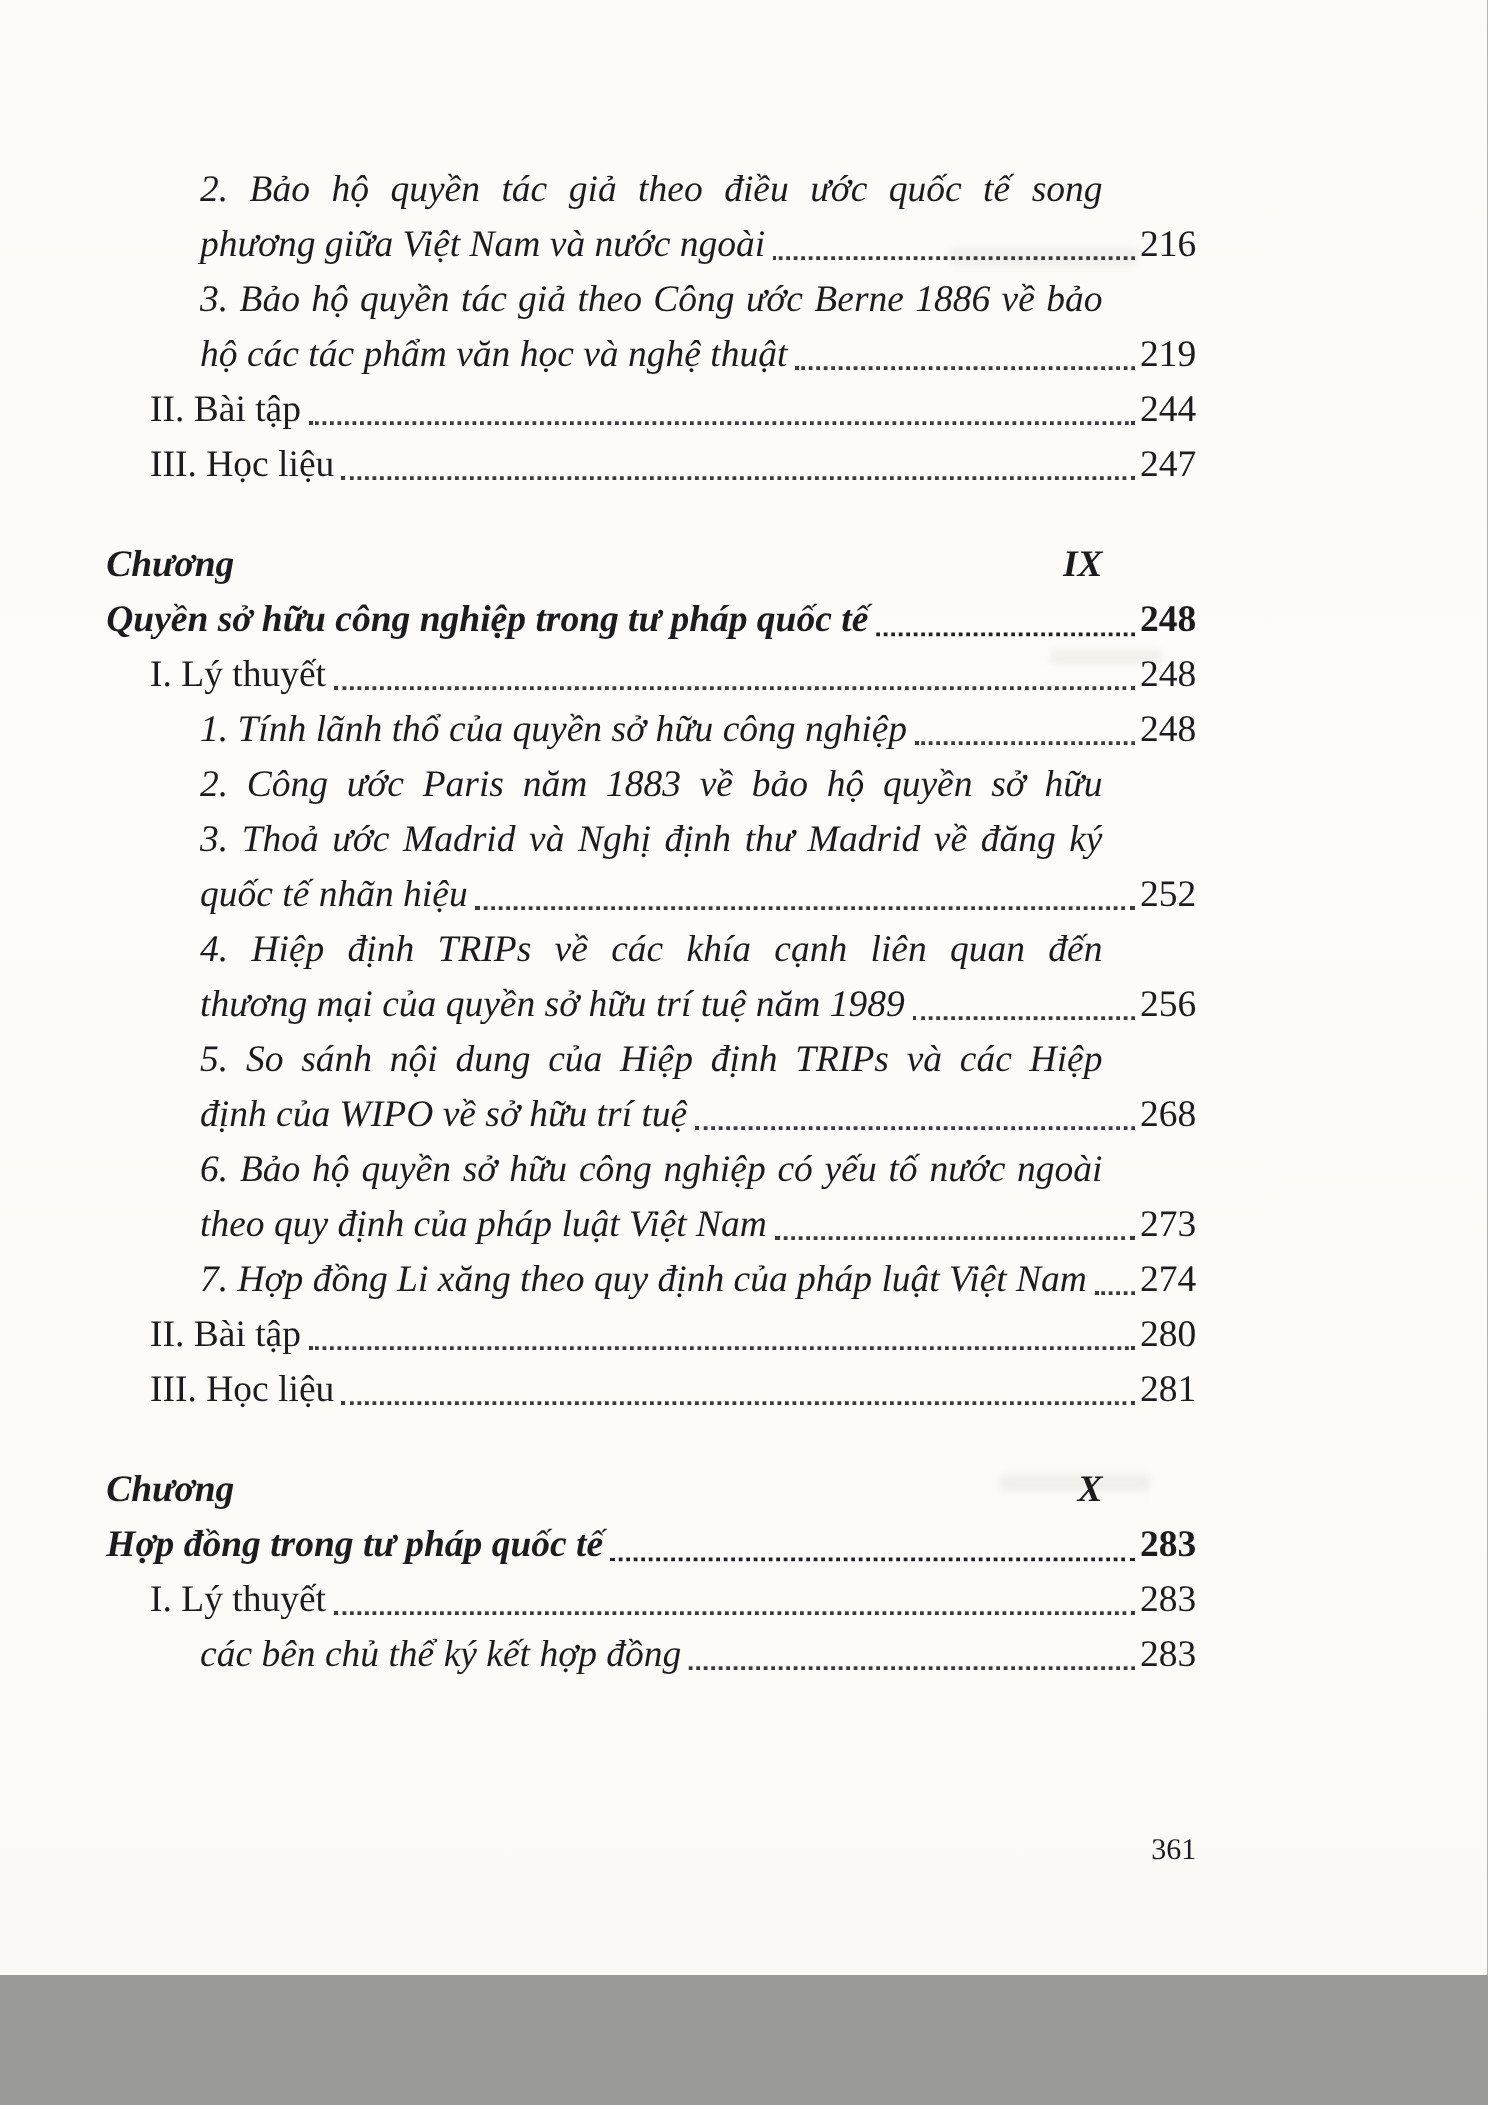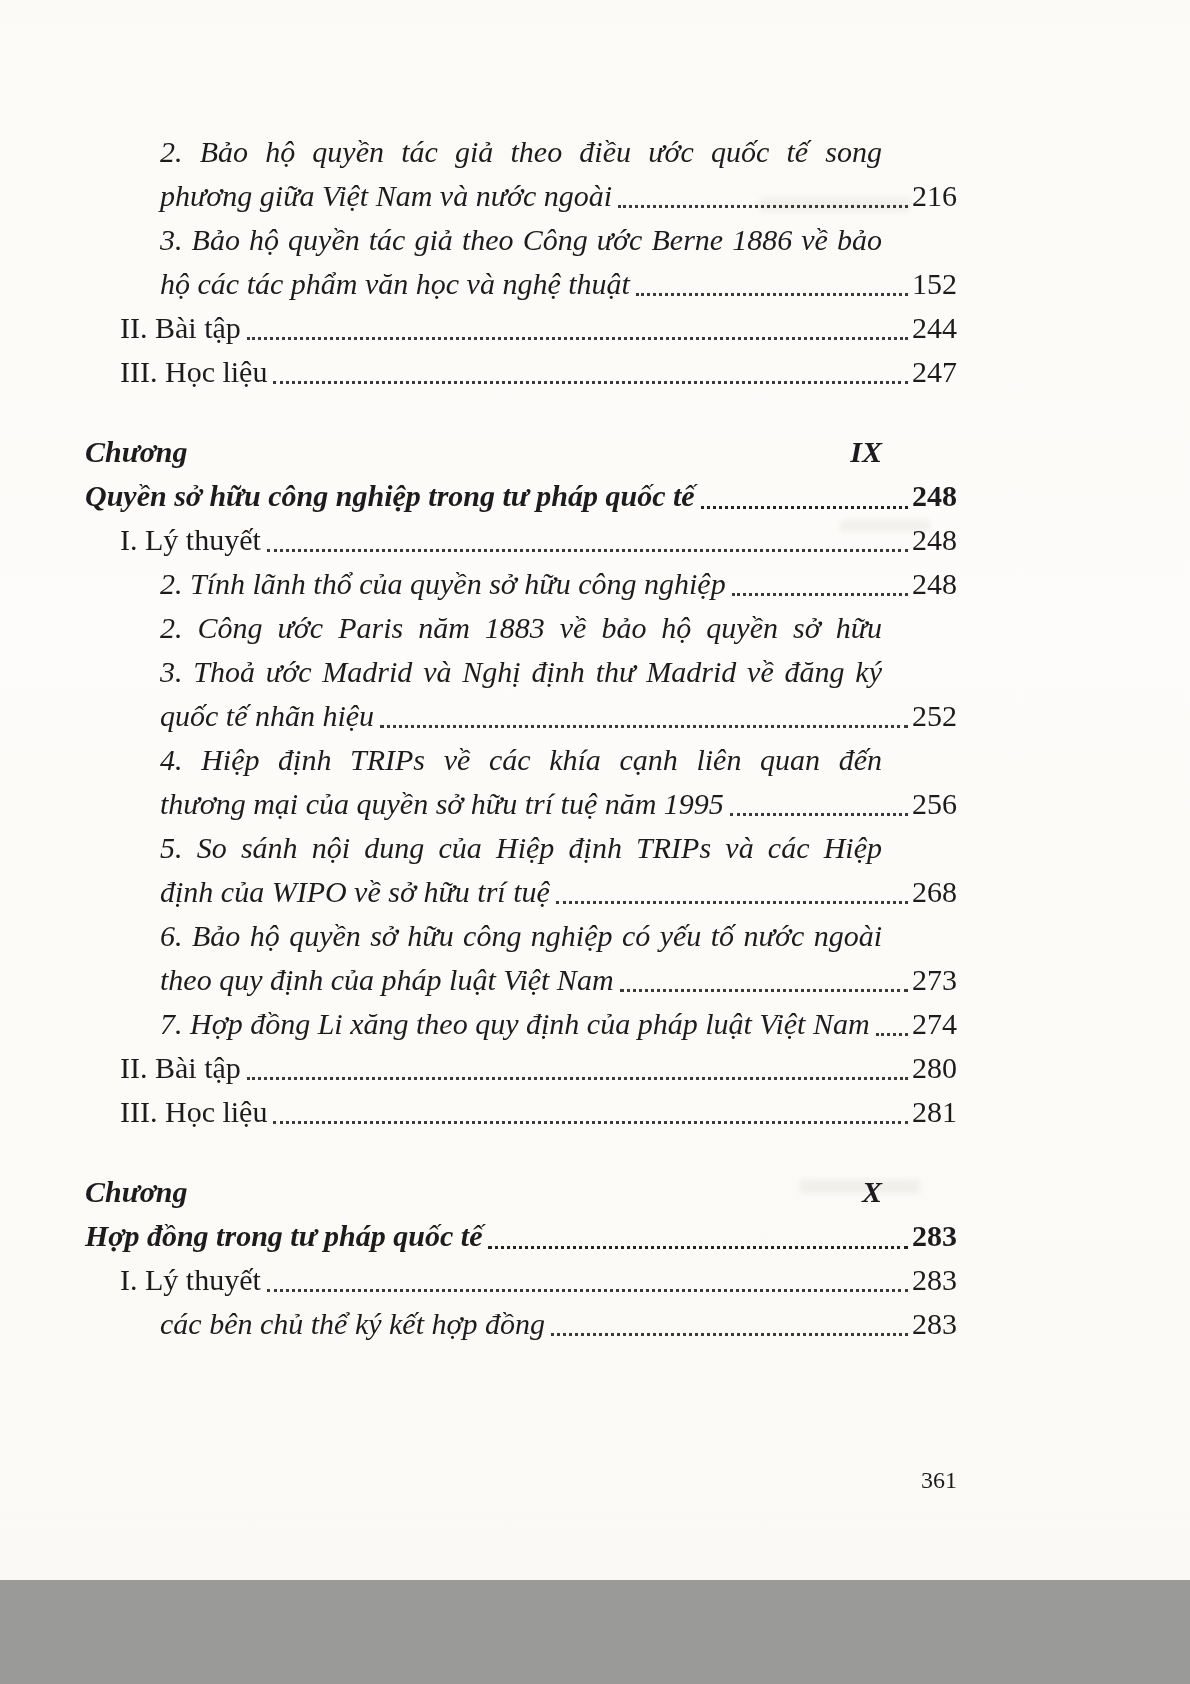--- a/index.html
+++ b/index.html
@@ -95,21 +95,21 @@
           <span class="pg">216</span>
         </div>
       </div>
       <div class="entry sub indent2">
         <div class="line cont">
           <span class="txt">3. Bảo hộ quyền tác giả theo Công ước Berne 1886 về bảo</span>
         </div>
         <div class="line last">
           <span class="txt">hộ các tác phẩm văn học và nghệ thuật</span>
           <span class="leader"></span>
-          <span class="pg">152</span>
+          <span class="pg">219</span>
         </div>
       </div>
       <div class="entry roman indent1">
         <div class="line last">
           <span class="txt">II. Bài tập</span>
           <span class="leader"></span>
           <span class="pg">244</span>
         </div>
       </div>
       <div class="entry roman indent1">
@@ -134,21 +134,21 @@
       </div>
       <div class="entry roman indent1">
         <div class="line last">
           <span class="txt">I. Lý thuyết</span>
           <span class="leader"></span>
           <span class="pg">248</span>
         </div>
       </div>
       <div class="entry sub indent2">
         <div class="line last">
-          <span class="txt">2. Tính lãnh thổ của quyền sở hữu công nghiệp</span>
+          <span class="txt">1. Tính lãnh thổ của quyền sở hữu công nghiệp</span>
           <span class="leader"></span>
           <span class="pg">248</span>
         </div>
       </div>
       <div class="entry sub indent2">
         <div class="line cont">
           <span class="txt">2. Công ước Paris năm 1883 về bảo hộ quyền sở hữu</span>
         </div>
       </div>
       <div class="entry sub indent2">
@@ -159,21 +159,21 @@
           <span class="txt">quốc tế nhãn hiệu</span>
           <span class="leader"></span>
           <span class="pg">252</span>
         </div>
       </div>
       <div class="entry sub indent2">
         <div class="line cont">
           <span class="txt">4. Hiệp định TRIPs về các khía cạnh liên quan đến</span>
         </div>
         <div class="line last">
-          <span class="txt">thương mại của quyền sở hữu trí tuệ năm 1995</span>
+          <span class="txt">thương mại của quyền sở hữu trí tuệ năm 1989</span>
           <span class="leader"></span>
           <span class="pg">256</span>
         </div>
       </div>
       <div class="entry sub indent2">
         <div class="line cont">
           <span class="txt">5. So sánh nội dung của Hiệp định TRIPs và các Hiệp</span>
         </div>
         <div class="line last">
           <span class="txt">định của WIPO về sở hữu trí tuệ</span>

